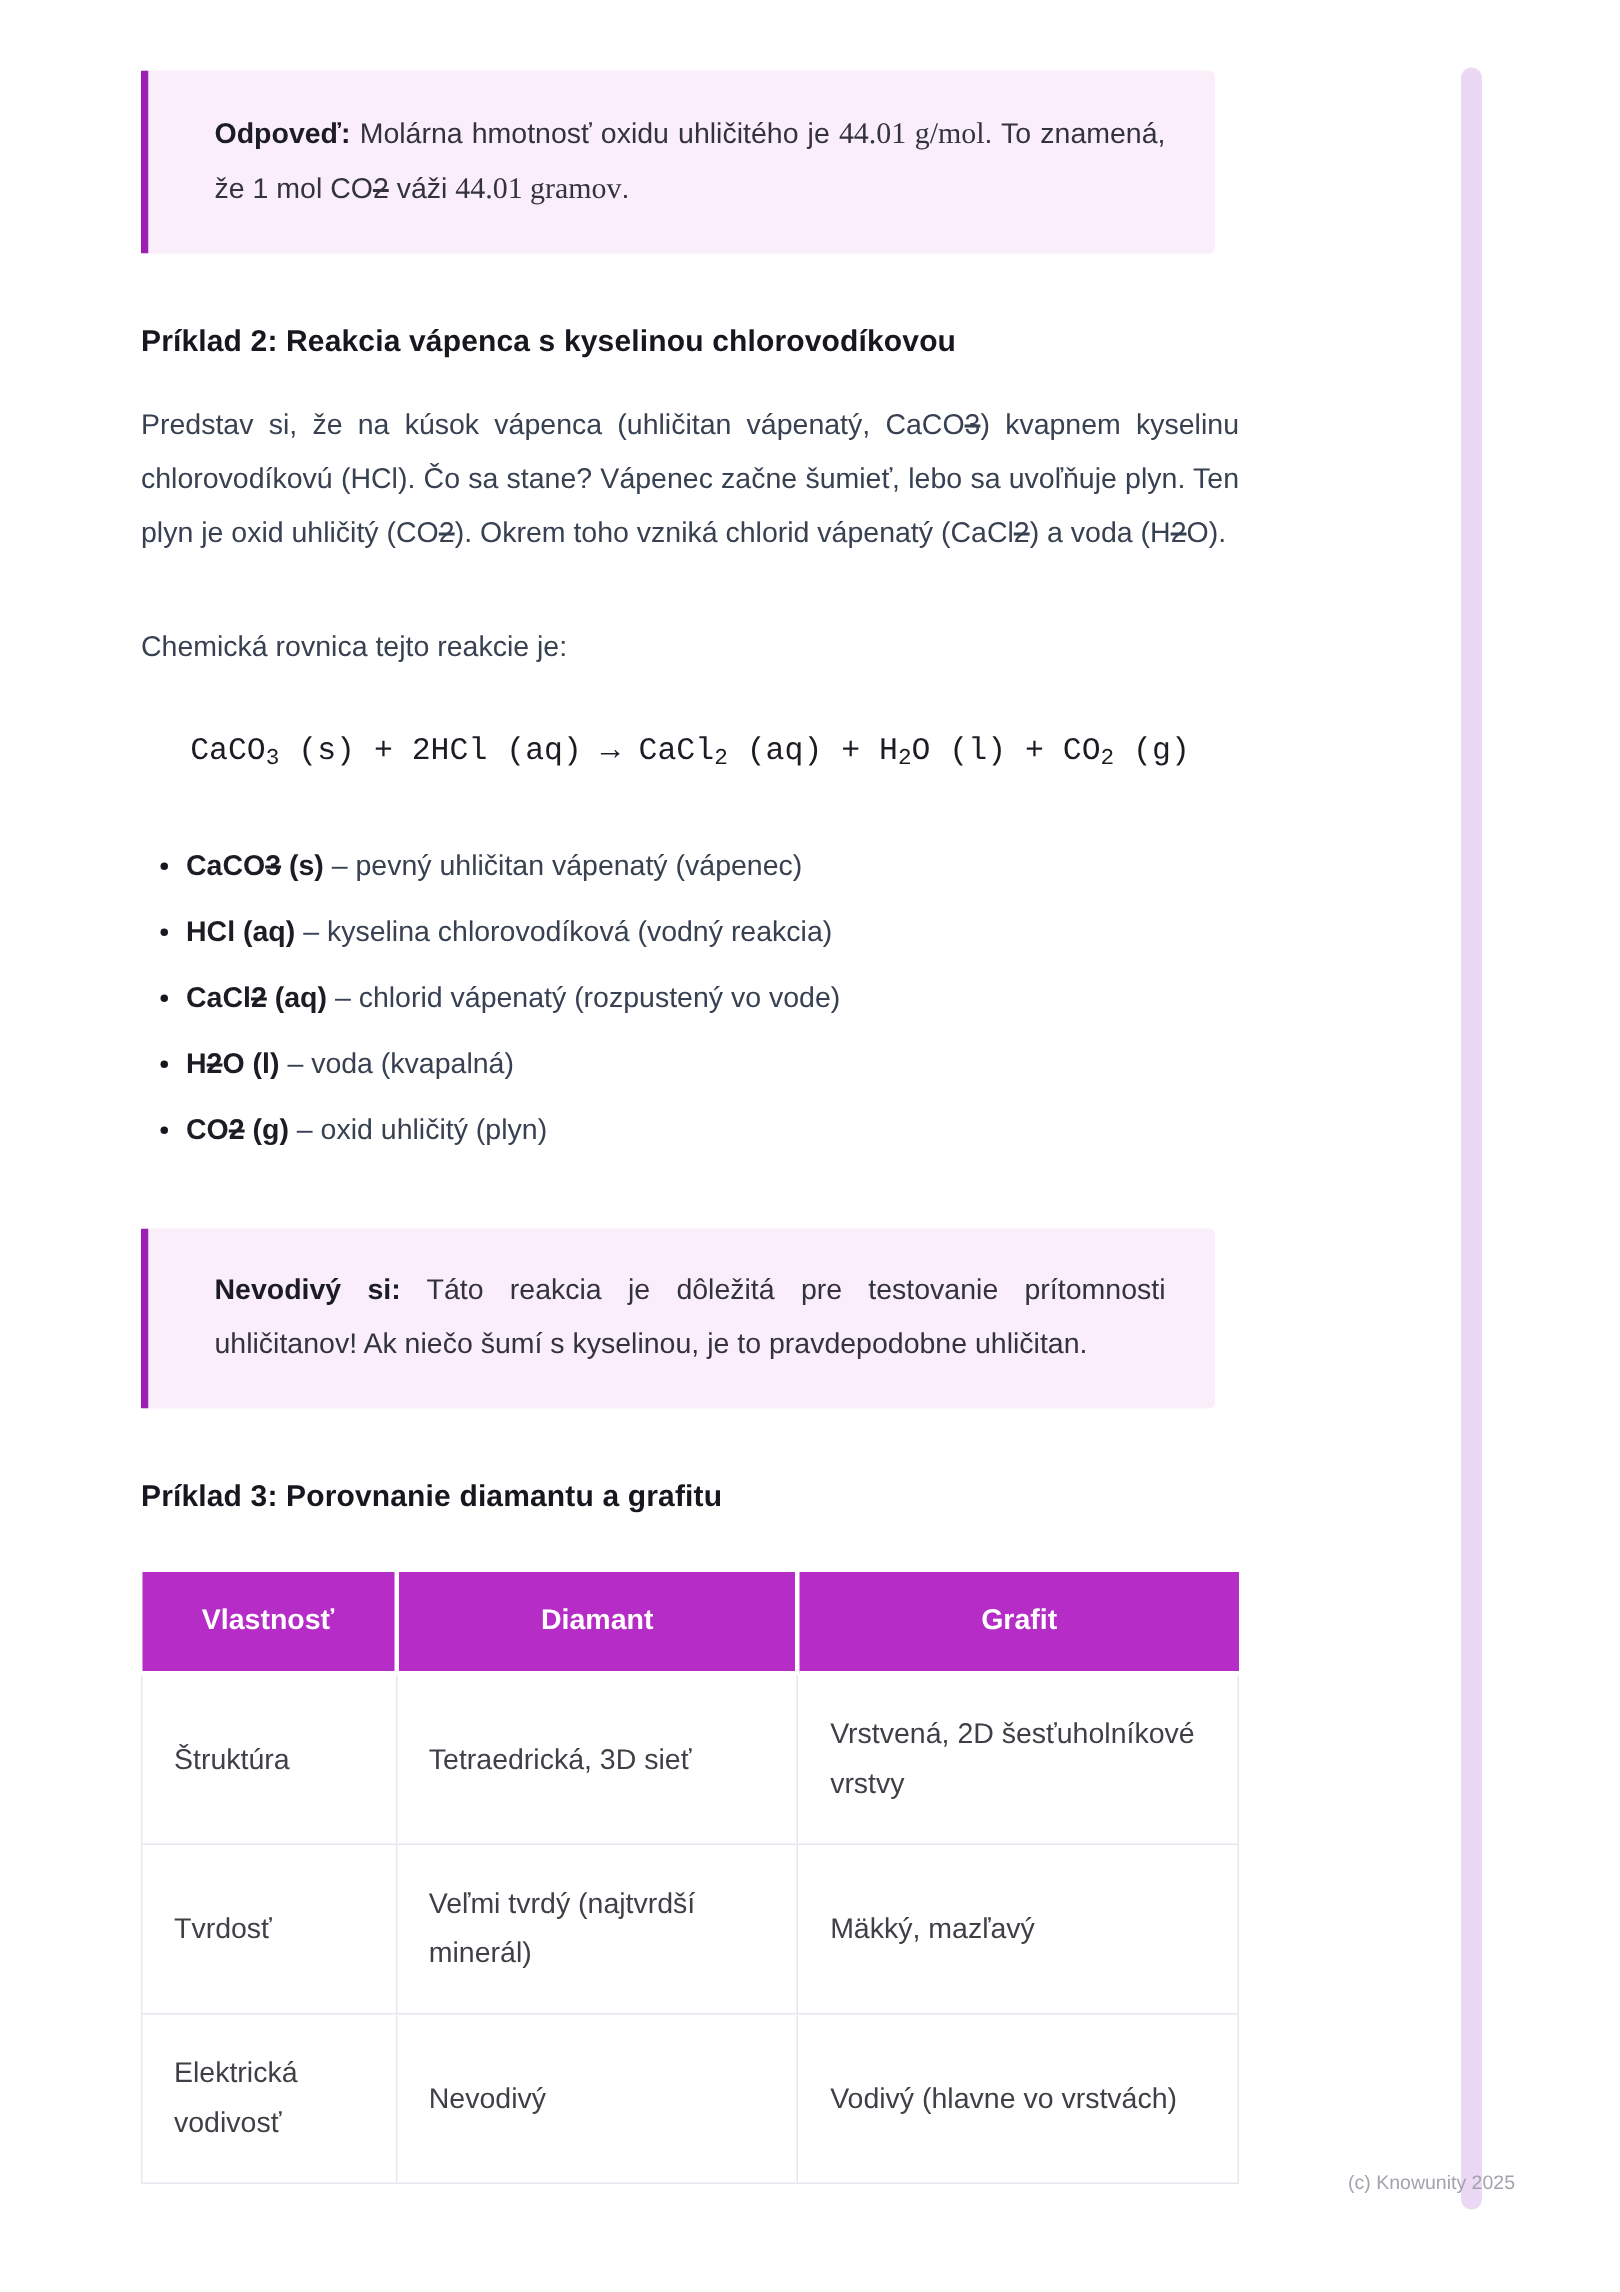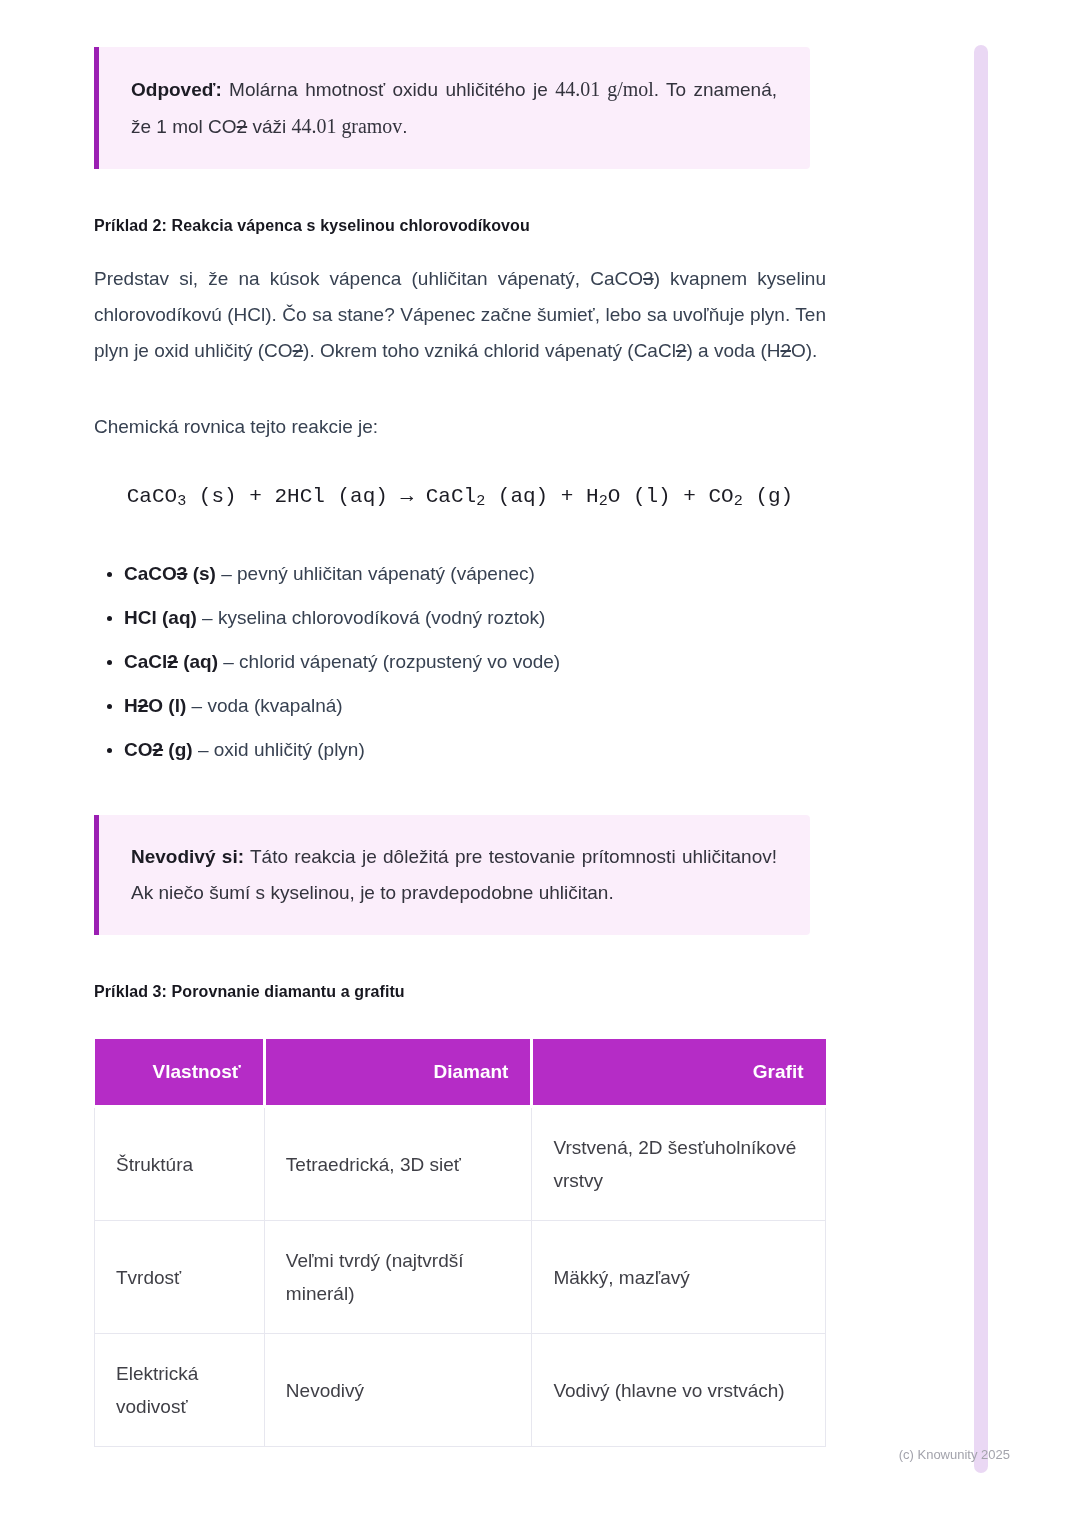--- a/index.html
+++ b/index.html
@@ -18,34 +18,34 @@
     position: absolute;
     left: 94px;
     top: 47px;
     width: 732px;
   }
   
   .callout {
     background: var(--callout-bg, #fbeefb);
     border-left: 5px solid var(--callout-border, #9b1fb3);
     border-radius: 0 4px 4px 0;
-    padding: 24px 33px 24px 32px;
+    padding: 24px 33px 24px 44px;
     margin: 0 16px 48px 0;
   }
   .callout p {
     margin: 0;
     font-size: 19px;
     line-height: 36px;
     color: #33333d;
     text-align: justify;
   }
   
   h2 {
     margin: 0 0 26px 0;
-    font-size: 16px;
+    font-size: 20px;
     font-weight: 700;
     color: #17171f;
     letter-spacing: 0.1px;
   }
   
   .body-text {
     margin: 0 0 26px 0;
     font-size: 19px;
     line-height: 36px;
     color: #374151;
@@ -86,21 +86,21 @@
     margin-top: 38px;
   }
   table.compare col.c1 { width: 170px; }
   table.compare col.c2 { width: 268px; }
   table.compare col.c3 { width: 294px; }
   table.compare th {
     background: var(--accent, #b52cc6);
     color: #ffffff;
     font-size: 19px;
     font-weight: 700;
-    text-align: right;
+    text-align: center;
     padding: 22px 22px;
     border: 3px solid #ffffff;
     border-top: 0;
     margin-top: 12px;
   }
   table.compare th:first-child { border-left: 0; }
   table.compare th:last-child { border-right: 0; }
   table.compare td {
     background: #ffffff;
     border: 1px solid #e7e7ef;
@@ -144,21 +144,21 @@
     <h2>Príklad 2: Reakcia vápenca s kyselinou chlorovodíkovou</h2>
 
     <p class="body-text"><span>Predstav si, že na kúsok vápenca (uhličitan vápenatý, CaCO</span><span class="seg-strike">3</span><span>) kvapnem kyselinu chlorovodíkovú (HCl). Čo sa stane? Vápenec začne šumieť, lebo sa uvoľňuje plyn. Ten plyn je oxid uhličitý (CO</span><span class="seg-strike">2</span><span>). Okrem toho vzniká chlorid vápenatý (CaCl</span><span class="seg-strike">2</span><span>) a voda (H</span><span class="seg-strike">2</span><span>O).</span></p>
 
     <p class="body-text pre-eq">Chemická rovnica tejto reakcie je:</p>
 
     <div class="equation"><span>CaCO</span><span class="seg-sub">3</span><span> (s) + 2HCl (aq) → CaCl</span><span class="seg-sub">2</span><span> (aq) + H</span><span class="seg-sub">2</span><span>O (l) + CO</span><span class="seg-sub">2</span><span> (g)</span></div>
 
     <ul class="legend">
         <li><span class="seg-b">CaCO</span><span class="seg-b seg-strike">3</span><span class="seg-b"> (s)</span><span> – pevný uhličitan vápenatý (vápenec)</span></li>
-        <li><span class="seg-b">HCl (aq)</span><span> – kyselina chlorovodíková (vodný roztok)</span></li>
+        <li><span class="seg-b">HCl (aq)</span><span> – kyselina chlorovodíková (vodný reakcia)</span></li>
         <li><span class="seg-b">CaCl</span><span class="seg-b seg-strike">2</span><span class="seg-b"> (aq)</span><span> – chlorid vápenatý (rozpustený vo vode)</span></li>
         <li><span class="seg-b">H</span><span class="seg-b seg-strike">2</span><span class="seg-b">O (l)</span><span> – voda (kvapalná)</span></li>
         <li><span class="seg-b">CO</span><span class="seg-b seg-strike">2</span><span class="seg-b"> (g)</span><span> – oxid uhličitý (plyn)</span></li>
       </ul>
 
     <div class="callout">
       <p><span class="seg-b">Nevodivý si:</span><span> Táto reakcia je dôležitá pre testovanie prítomnosti uhličitanov! Ak niečo šumí s kyselinou, je to pravdepodobne uhličitan.</span></p>
     </div>
 
     <h2>Príklad 3: Porovnanie diamantu a grafitu</h2>

